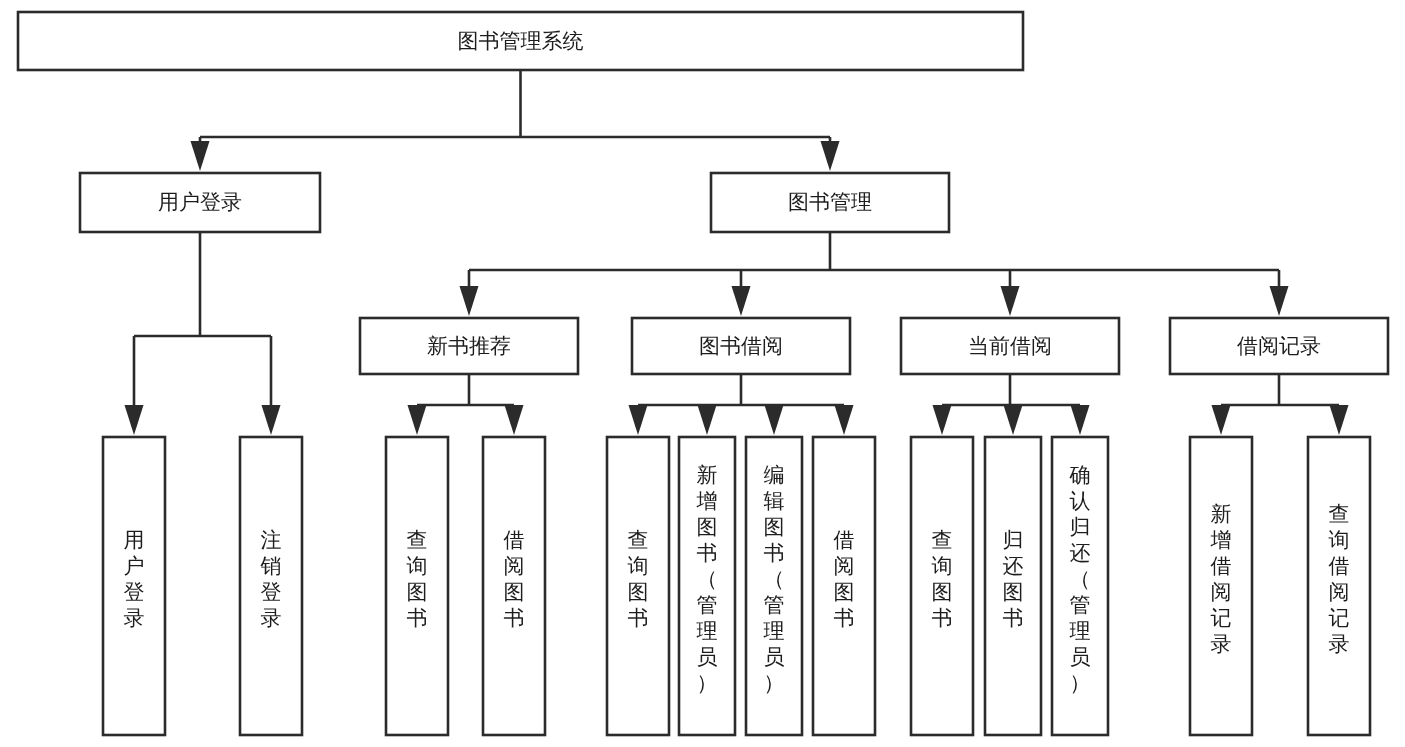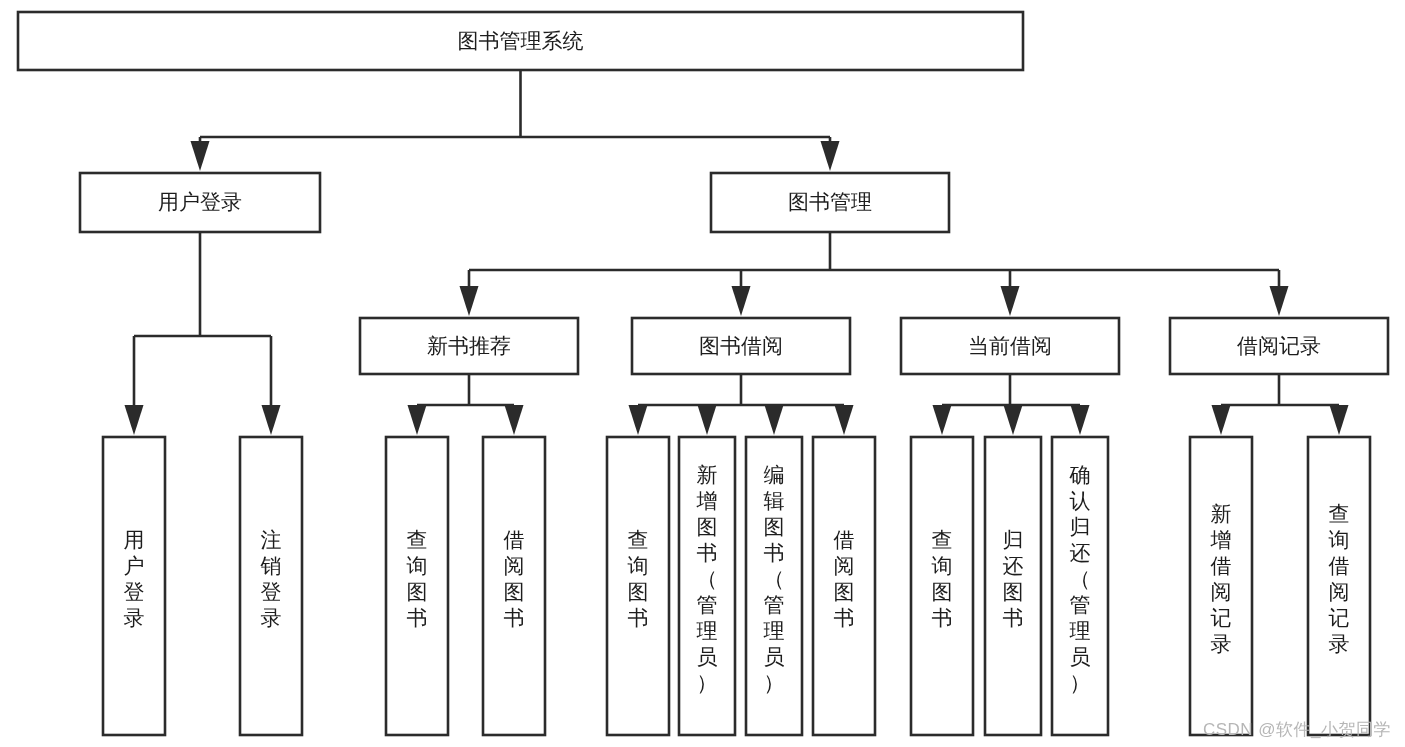--- a/index.html
+++ b/index.html
@@ -215,14 +215,13 @@
         <g>
           <rect x="1190" y="437" width="62" height="298" class="node-box"></rect>
           <text x="1221" y="0" class="node-label-vertical" font-size="21"><tspan x="1221" y="521">新</tspan><tspan x="1221" y="547">增</tspan><tspan x="1221" y="573">借</tspan><tspan x="1221" y="599">阅</tspan><tspan x="1221" y="625">记</tspan><tspan x="1221" y="651">录</tspan></text>
         </g>
         <g>
           <rect x="1308" y="437" width="62" height="298" class="node-box"></rect>
           <text x="1339" y="0" class="node-label-vertical" font-size="21"><tspan x="1339" y="521">查</tspan><tspan x="1339" y="547">询</tspan><tspan x="1339" y="573">借</tspan><tspan x="1339" y="599">阅</tspan><tspan x="1339" y="625">记</tspan><tspan x="1339" y="651">录</tspan></text>
         </g>
       </g>
   </svg>
-  <div class="watermark">CSDN @软件_小贺同学</div>
 </div>
 
 </body></html>

